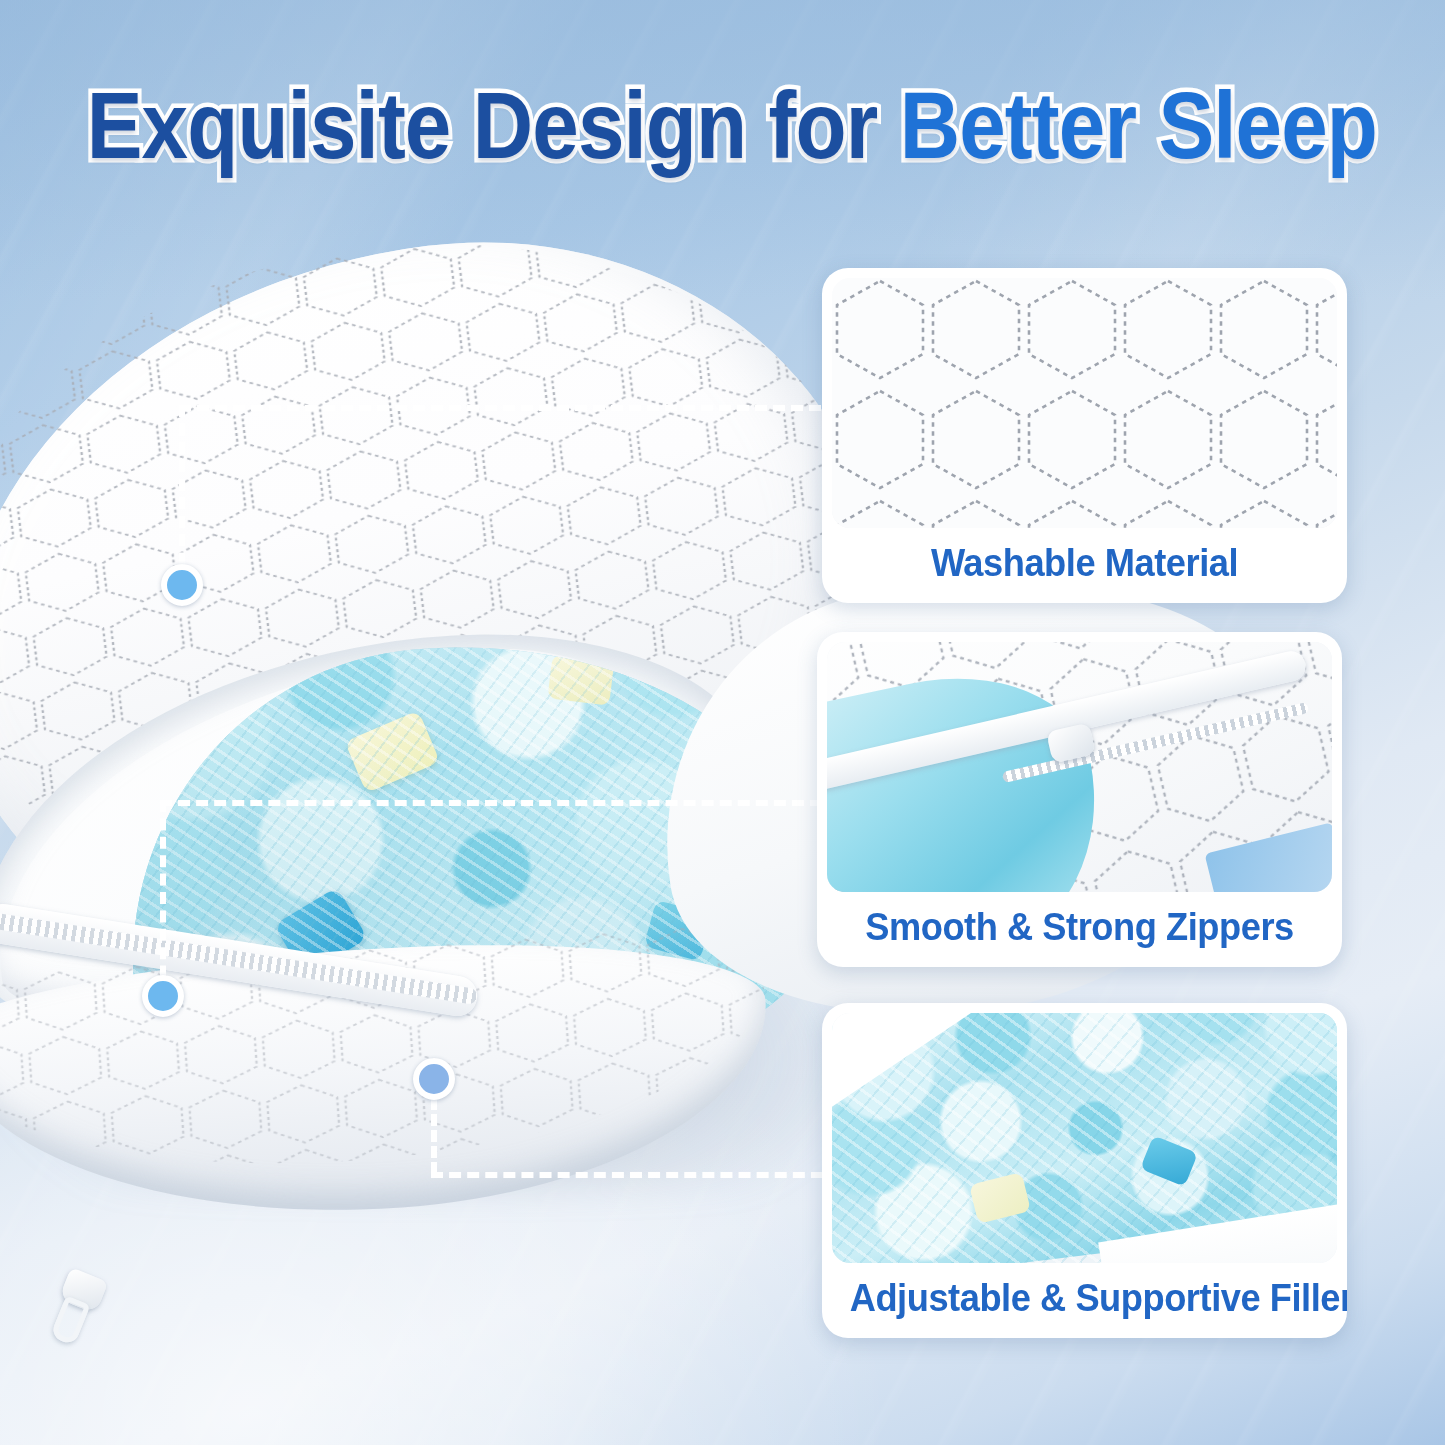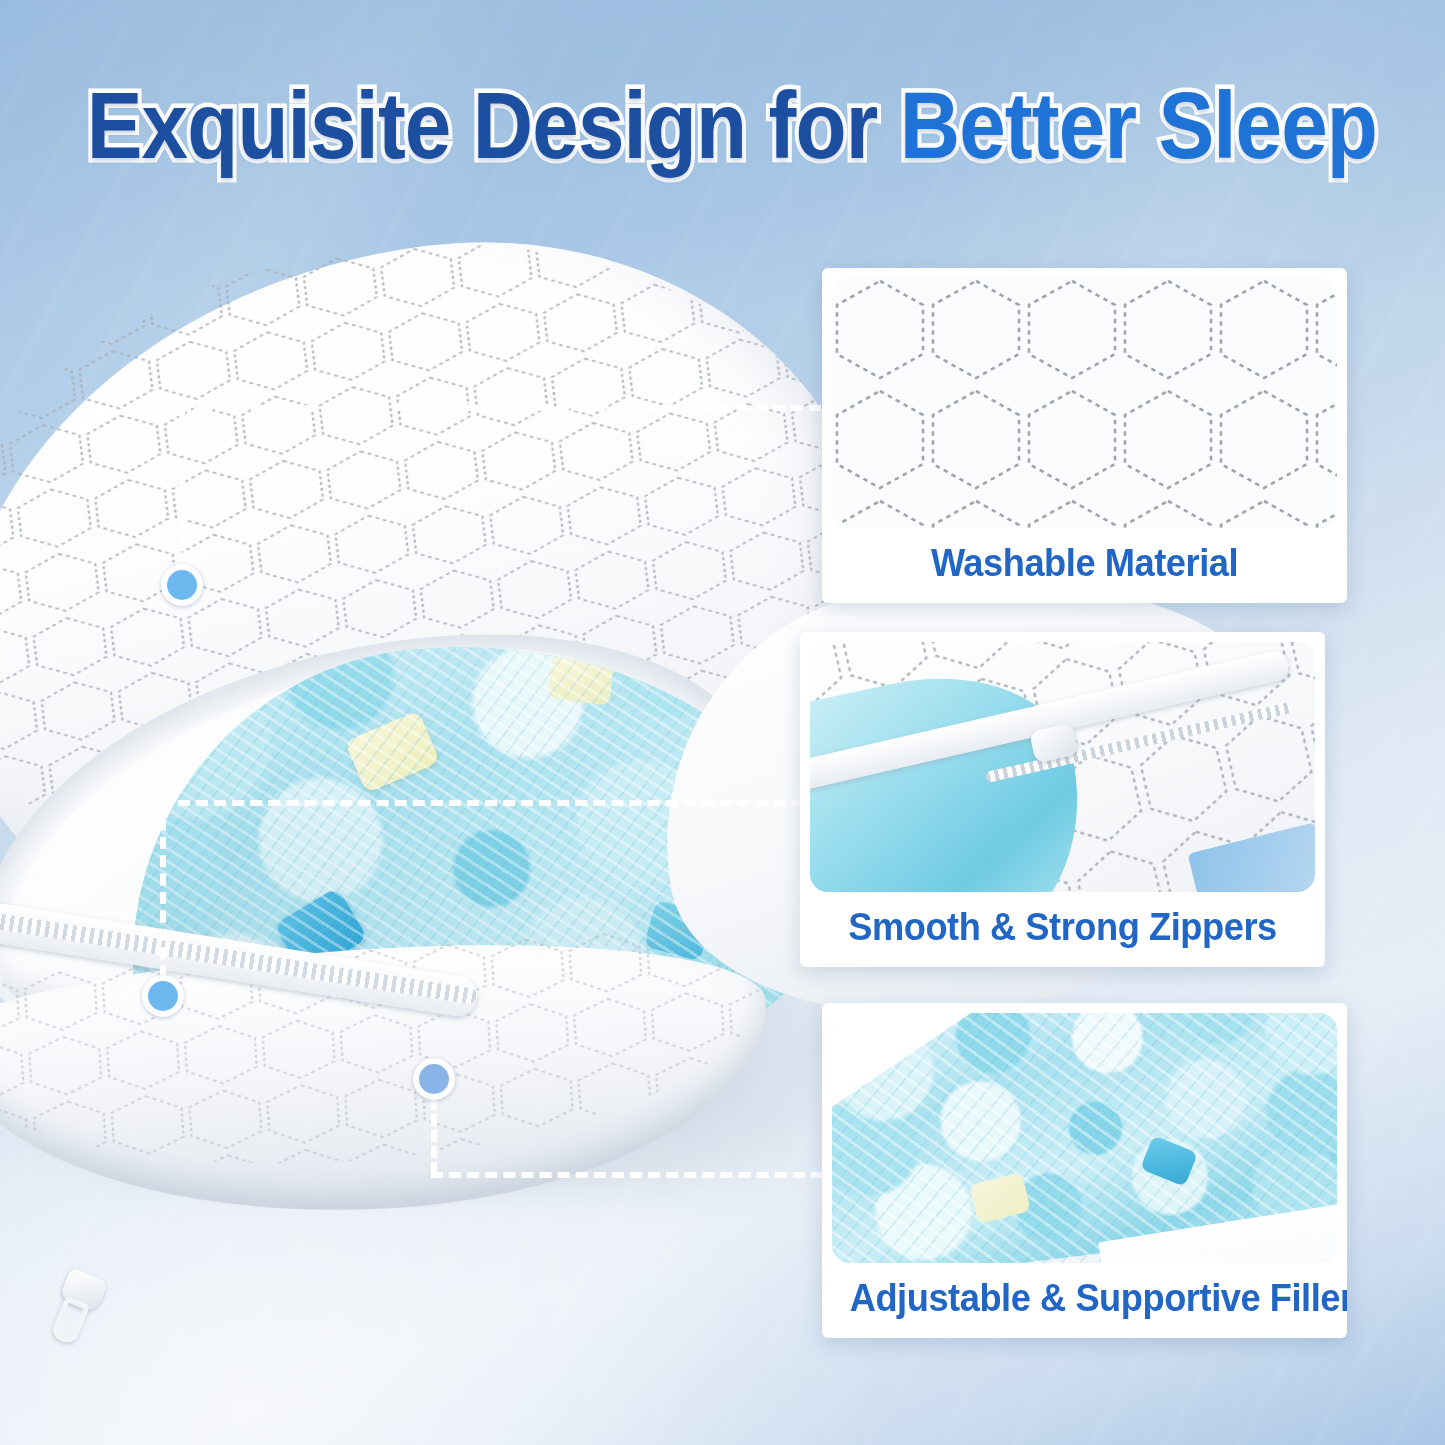--- a/index.html
+++ b/index.html
@@ -204,21 +204,21 @@
     border:6px solid #ffffff; box-sizing:border-box;
     box-shadow:0 1px 4px rgba(60,90,130,0.30);
     z-index:27;
   }
 
   
   .card{
     position:absolute;
     width:525px;
     background:#ffffff;
-    border-radius:6px;
+    border-radius:26px;
     box-shadow:0 6px 20px rgba(70,105,150,0.22);
     overflow:hidden;
     z-index:30;
     padding:10px 10px 0 10px;
   }
   .card-media{
     width:100%;
     border-radius:18px;
     overflow:hidden;
     position:relative;
@@ -402,21 +402,21 @@
           <path d="M48 3 L91 27 L91 76 L48 100 L5 76 L5 27 Z" fill="none" stroke="#9ea4ae" stroke-width="2.6" stroke-dasharray="4.5 4.5"></path>
         </pattern>
       </defs>
       <rect x="0" y="0" width="505" height="250" fill="#fbfcfd"></rect>
       <rect x="-20" y="-20" width="560" height="300" fill="url(#hexpat2)"></rect>
     </svg>
   </div>
   <div class="card-caption">Washable Material</div>
 </div>
 
-<div class="card" style="left:800px; top:632px;">
+<div class="card" style="left:817px; top:632px;">
   <div class="card-media" id="media-2">
     <div id="m2-fabric">
       <svg width="100%" height="100%" viewBox="0 0 600 380" preserveAspectRatio="none">
         <defs>
           <pattern id="hexpat3" width="88" height="100" patternUnits="userSpaceOnUse">
             <path d="M44 3 L83 25 L83 70 L44 92 L5 70 L5 25 Z" fill="none" stroke="#a6acb6" stroke-width="2.4" stroke-dasharray="4 4"></path>
           </pattern>
         </defs>
         <rect x="-20" y="-20" width="660" height="440" fill="url(#hexpat3)" opacity="0.9"></rect>
       </svg>

